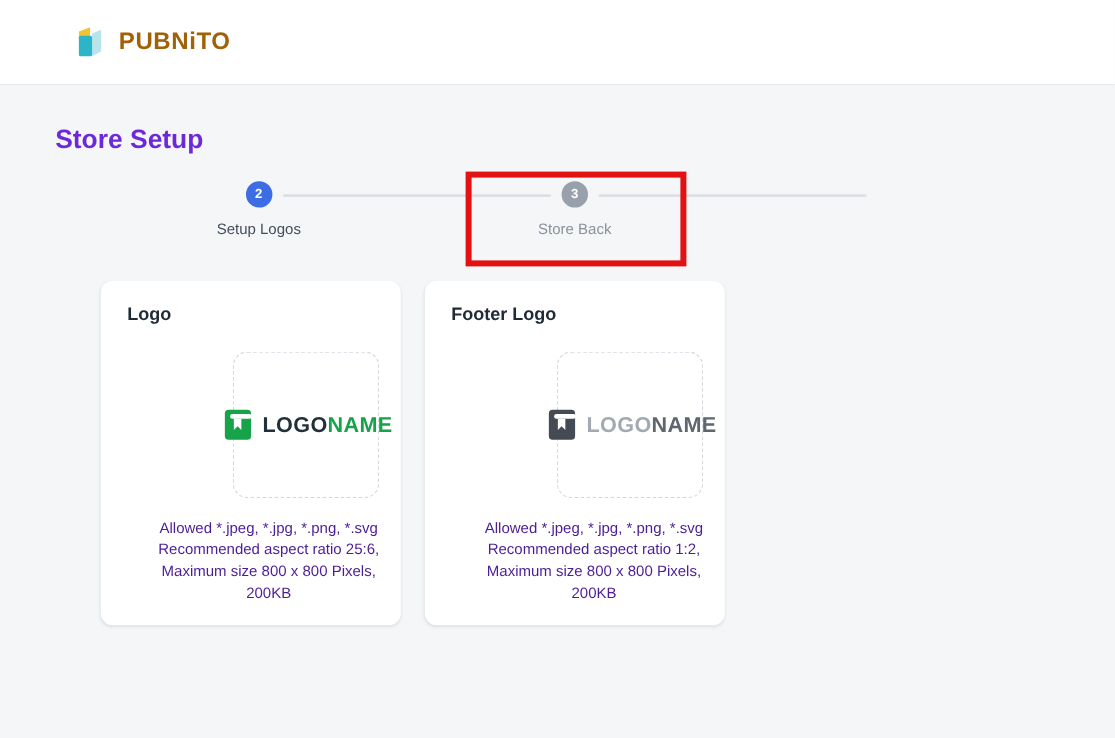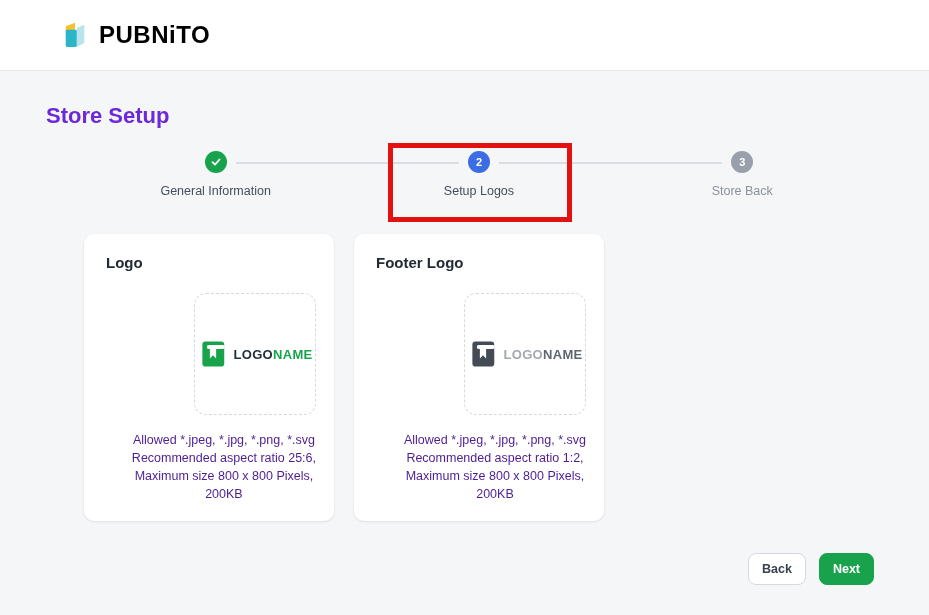--- a/index.html
+++ b/index.html
@@ -19,22 +19,22 @@
     align-items: center;
     padding-left: 60px;
   }
   .brand {
     display: flex;
     align-items: center;
     gap: 9px;
     cursor: pointer;
   }
   .brand-name {
-    color: #000000;
-    font-size: 24px;
+    color: #a16207;
+    font-size: 20px;
     font-weight: 700;
     letter-spacing: 0.5px;
   }
   .page-title {
     margin: 32px 0 0 46px;
     font-size: 22px;
     font-weight: 700;
     color: #6d28d9;
   }
   
@@ -123,21 +123,21 @@
     justify-content: center;
     cursor: pointer;
     background: #ffffff;
   }
   .logo-placeholder {
     display: flex;
     align-items: center;
     gap: 6px;
   }
   .logo-placeholder-text {
-    font-size: 13px;
+    font-size: 18px;
     font-weight: 700;
     letter-spacing: 0.3px;
     white-space: nowrap;
   }
   .lp-primary-color   { color: #22303a; }
   .lp-secondary-color { color: #16a34a; }
   .lp-primary-gray    { color: #a3a9b1; }
   .lp-secondary-gray  { color: #5f6670; }
   .upload-info {
     margin-top: auto;
@@ -190,30 +190,20 @@
       <span class="brand-name">PUBNiTO</span>
     </div>
   </header>
 
   <h1 class="page-title">Store Setup</h1>
 
   <div class="stepper">
     <div class="connector c1"></div>
     <div class="connector c2"></div>
 
-    <div class="step">
-      <div class="step-circle complete">
-        <span style="display:flex;">
-          <svg width="12" height="12" viewBox="0 0 12 12">
-            <polyline points="2.5,6.2 5,8.7 9.5,3.5" fill="none" stroke="#ffffff" stroke-width="1.8" stroke-linecap="round" stroke-linejoin="round"></polyline>
-          </svg>
-        </span>
-      </div>
-      <div class="step-label">General Information</div>
-    </div>
 
     <div class="step">
       <div class="step-circle active">2</div>
       <div class="step-label">Setup Logos</div>
     </div>
 
     <div class="step upcoming">
       <div class="step-circle upcoming">3</div>
       <div class="step-label">Store Back</div>
     </div>
@@ -261,20 +251,16 @@
         <div>Allowed *.jpeg, *.jpg, *.png, *.svg</div>
         <div>Recommended aspect ratio 1:2,</div>
         <div>Maximum size 800 x 800 Pixels,</div>
         <div>200KB</div>
       </div>
     </div>
 
 
   </div>
 
-  <div class="footer-actions">
-    <button class="btn btn-back">Back</button>
-    <button class="btn btn-next">Next</button>
-  </div>
 
   <div class="annotation-box"></div>
 
 </div>
 
 </body></html>

